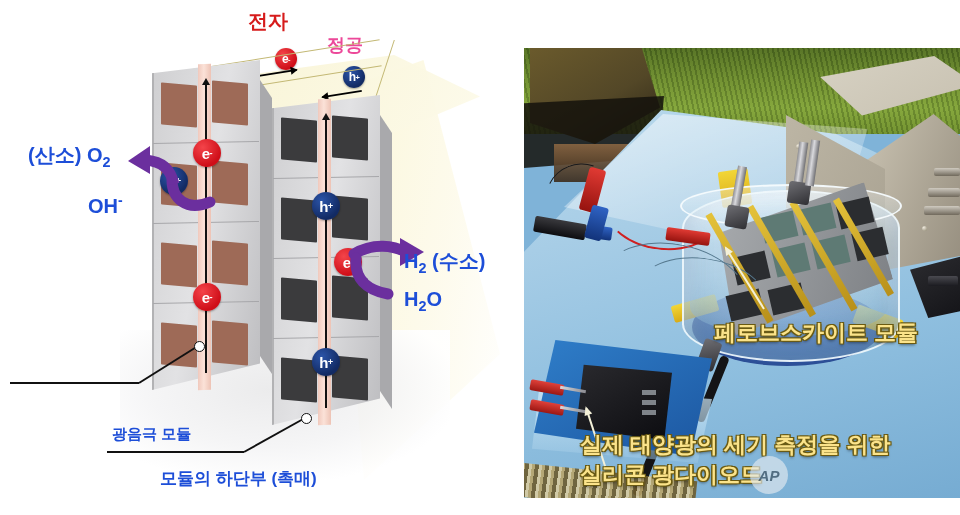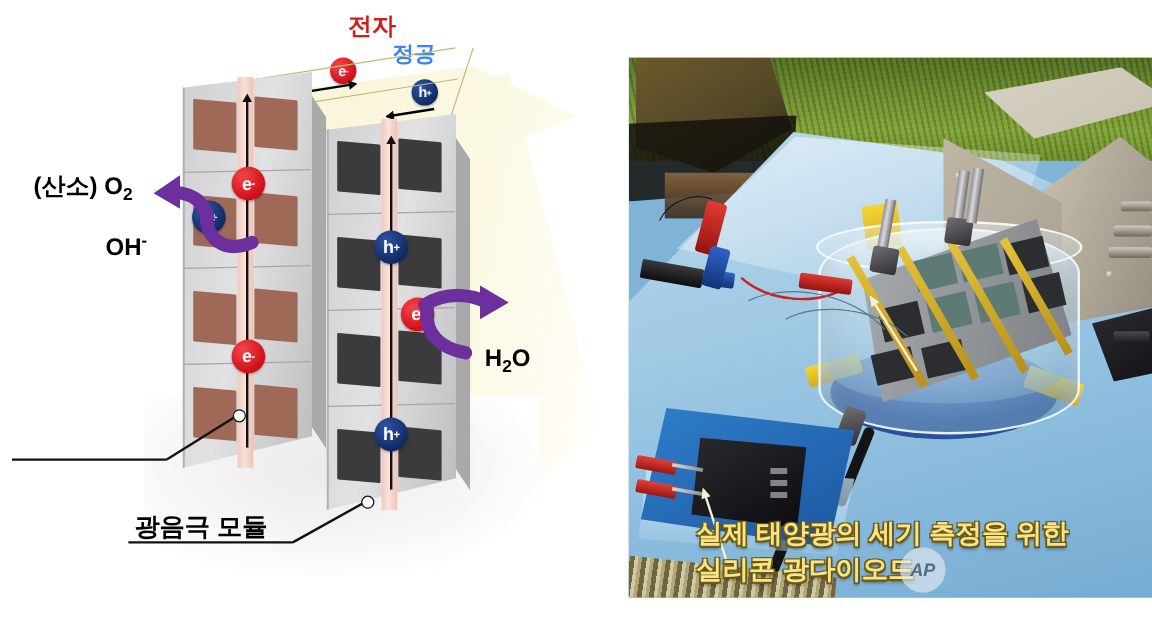--- a/index.html
+++ b/index.html
@@ -64,23 +64,23 @@
   .blackarrow:after{content:"";position:absolute;right:-1px;top:-3px;
     border-left:7px solid #000;border-top:4px solid transparent;
     border-bottom:4px solid transparent;}
   .blackarrow.left:after{content:"";left:-1px;right:auto;
     border-right:7px solid #000;border-left:none;}
 
   
   .purple{position:absolute;}
 
   
-  .lbl{position:absolute;white-space:nowrap;font-weight:bold;color:#000000;}
+  .lbl{position:absolute;white-space:nowrap;font-weight:bold;color:#1d4ed8;}
   .lbl.red{color:#d61b1b;}
-  .lbl.navy{color:#3b82f6;}
+  .lbl.navy{color:#ec4899;}
   .sub{font-size:.72em;vertical-align:sub;}
   .sup{font-size:.7em;vertical-align:super;}
 
   .leader{position:absolute;}
   .dot{position:absolute;width:9px;height:9px;border-radius:50%;
        background:#fff;border:1.6px solid #111;}
 
   
   #photo{position:absolute;left:524px;top:48px;width:436px;height:450px;
          overflow:hidden;background:#7fb3d8;}
@@ -203,21 +203,21 @@
 <body>
 
 <div id="stage">
 
   <div id="schematic">
 
     <div class="lightplane backglow"></div>
     <div class="lightplane floorglow"></div>
     <div class="lightplane topsheet"></div>
 
-    <div class="lbl red" style="left:248px;top:8px;font-size:20px;margin-left:42px;">전자</div>
+    <div class="lbl red" style="left:248px;top:8px;font-size:20px;">전자</div>
     <div class="lbl navy" style="left:327px;top:33px;font-size:18px;">정공</div>
 
     <div class="carrier e" style="left:275px;top:48px;width:22px;height:22px;font-size:12px;">
       <span>e</span>
         <sup>-</sup>
     </div>
     <div class="carrier h" style="left:343px;top:66px;width:22px;height:22px;font-size:12px;">
       <span>h</span>
         <sup>+</sup>
     </div>
@@ -334,37 +334,41 @@
       <span>e</span>
         <sup>-</sup>
     </div>
 
     <svg class="purple" style="left:348px;top:238px;" width="90" height="80">
       <path d="M6 16 C 26 4, 46 8, 58 14" stroke="#6b2f9e" stroke-width="11" fill="none" stroke-linecap="round"></path>
       <polygon points="52,0 76,14 52,28" fill="#6b2f9e"></polygon>
       <path d="M8 20 C 6 40, 18 52, 40 56" stroke="#6b2f9e" stroke-width="11" fill="none" stroke-linecap="round"></path>
     </svg>
 
+    <div class="lbl" style="left:404px;top:248px;font-size:20px;">
+      <span>H</span><span class="sub">2</span><span> (수소)</span>
+    </div>
     <div class="lbl" style="left:404px;top:288px;font-size:20px;">
       <span>H</span><span class="sub">2</span><span>O</span>
     </div>
 
     <svg class="leader" style="left:0;top:330px;" width="400" height="170">
       <line x1="8" y1="392" x2="8" y2="392" stroke="#111" stroke-width="2"></line>
 
       <line x1="10" y1="53" x2="139" y2="53" stroke="#111" stroke-width="2"></line>
       <line x1="139" y1="53" x2="198" y2="16" stroke="#111" stroke-width="2"></line>
 
       <line x1="107" y1="122" x2="244" y2="122" stroke="#111" stroke-width="2"></line>
       <line x1="244" y1="122" x2="305" y2="88" stroke="#111" stroke-width="2"></line>
     </svg>
     <div class="dot" style="left:194px;top:341px;"></div>
     <div class="dot" style="left:301px;top:413px;"></div>
 
-    <div class="lbl" style="left:112px;top:425px;font-size:21px;">광음극 모듈</div>
+    <div class="lbl" style="left:112px;top:425px;font-size:15px;">광음극 모듈</div>
+    <div class="lbl" style="left:160px;top:467px;font-size:17px;">모듈의 하단부 (촉매)</div>
   </div>
 
   <div id="photo">
 
     <div class="ph grass"></div>
     <div class="ph person"></div>
     <div class="ph darkshadow"></div>
     <div class="ph benchwood"></div>
 
     <div class="ph table"></div>
@@ -442,20 +446,21 @@
     <div class="clip" style="left:6px;top:354px;width:34px;transform:rotate(10deg);"></div>
     <div class="cliptail" style="left:36px;top:340px;width:26px;transform:rotate(10deg);"></div>
     <div class="cliptail" style="left:36px;top:360px;width:26px;transform:rotate(10deg);"></div>
 
     <div style="position:absolute;left:-4px;top:424px;width:176px;height:34px;
                 background:repeating-linear-gradient(92deg,#b9a56a 0 3px,#6d5c2e 3px 7px,#d8cba0 7px 10px);
                 transform:rotate(6deg);opacity:.9;"></div>
 
 
     <div class="wharrow" style="left:240px;top:260px;width:72px;transform:rotate(-122deg);"></div>
+    <div class="cap" style="left:190px;top:270px;font-size:22px;">페로브스카이트 모듈</div>
 
     <div class="wharrow" style="left:82px;top:420px;width:64px;transform:rotate(-108deg);"></div>
     <div class="cap" style="left:56px;top:412px;font-size:22px;">실리콘 광다이오드</div>
     <div class="cap" style="left:56px;top:382px;font-size:22px;">실제 태양광의 세기 측정을 위한</div>
   </div>
 
   <div id="wm">
     <div class="apcircle">AP</div>
   </div>
 

